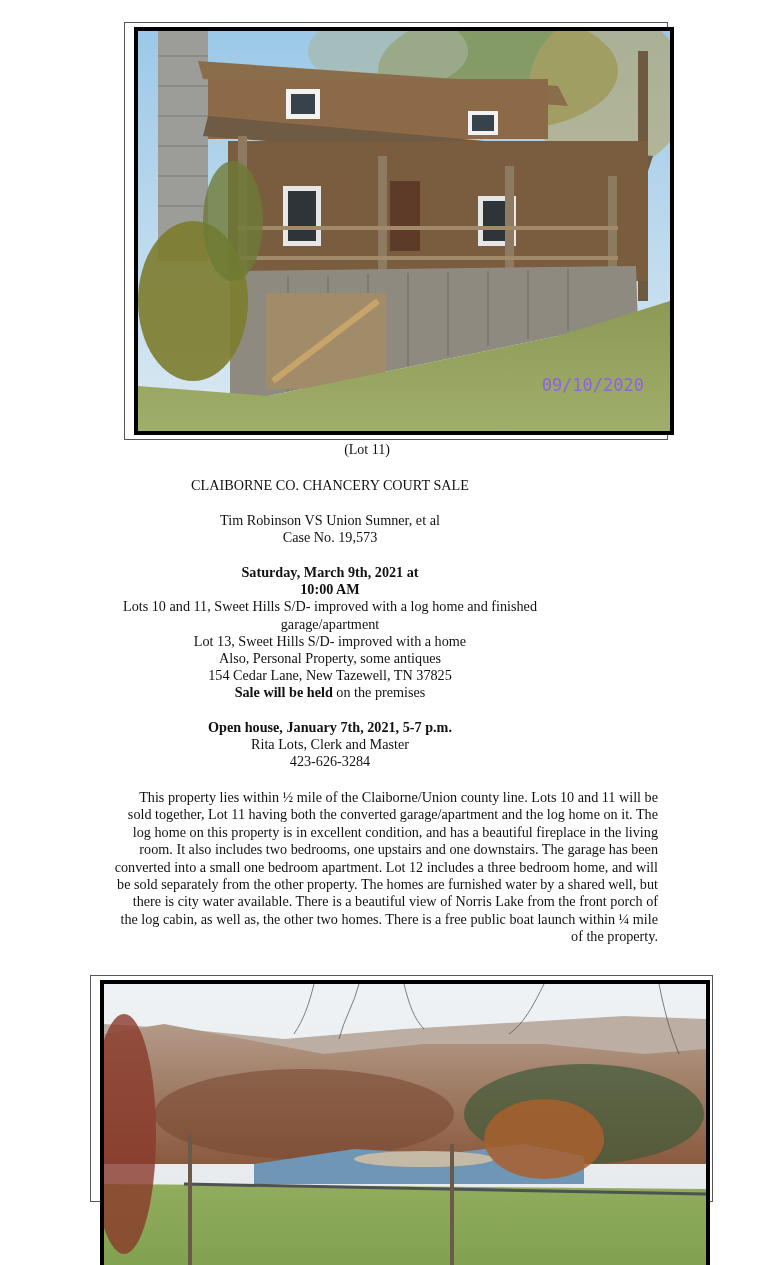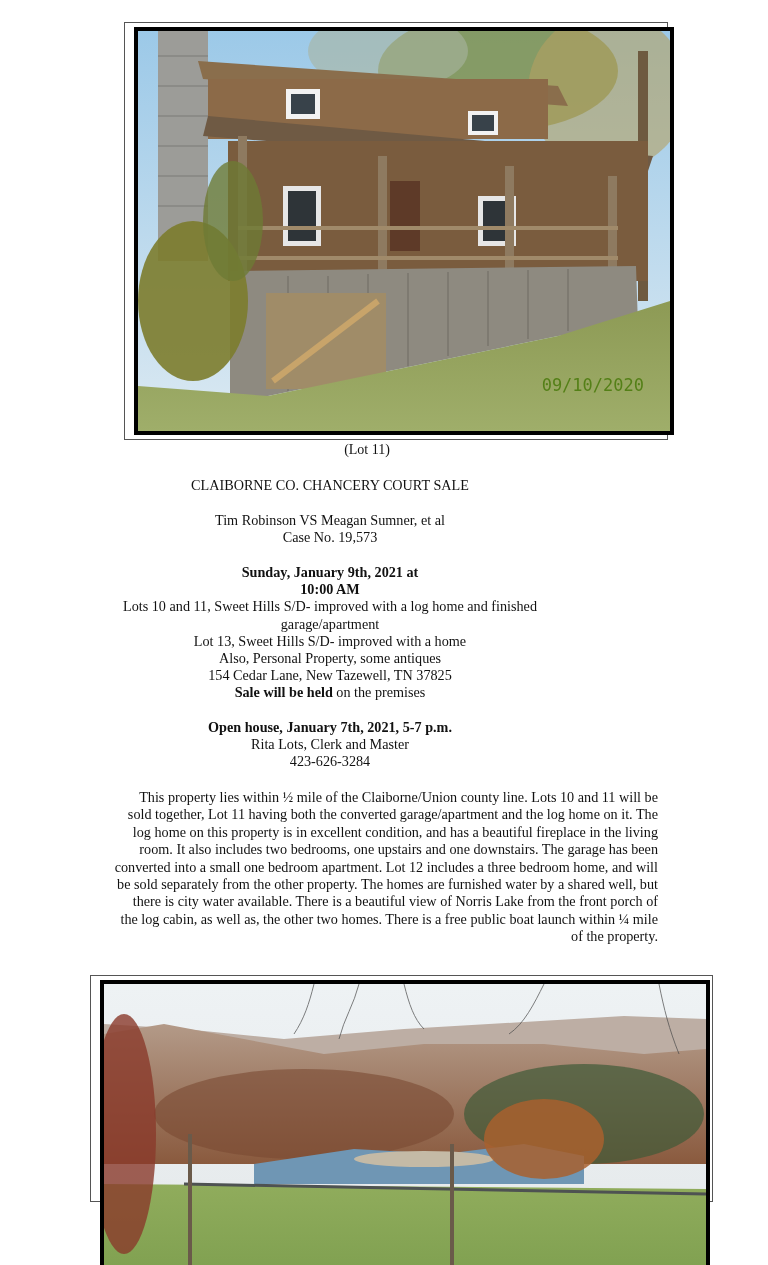--- a/index.html
+++ b/index.html
@@ -5,21 +5,21 @@
   html, body { margin:0; padding:0; background:#ffffff; }
   body { width:768px; height:1265px; position:relative; overflow:hidden; font-family:"Liberation Serif", serif; color:#111; }
   .frame-outer { position:absolute; border:1px solid #555; background:#fff; }
   .photo { position:absolute; border:4px solid #000; overflow:hidden; box-sizing:border-box; }
   .caption { position:absolute; width:100%; text-align:center; font-size:14px; }
   .center-block { position:absolute; left:0; width:660px; text-align:center; font-size:14.2px; line-height:17.2px; }
   .center-block p { margin:0; }
   .bold { font-weight:bold; }
   .ul { }
   .para { position:absolute; left:113px; top:789px; width:545px; font-size:14.2px; line-height:17.4px; text-align:right; }
-  .stamp { position:absolute; right:26px; bottom:36px; font-family:"DejaVu Sans Mono", monospace; font-size:17px; color:#4d7c0f; letter-spacing:0px; opacity:0.9; }
+  .stamp { position:absolute; right:26px; bottom:36px; font-family:"DejaVu Sans Mono", monospace; font-size:17px; color:#8b5cf6; letter-spacing:0px; opacity:0.9; }
 </style>
 </head>
 <body>
 
 <div class="frame-outer" style="left:124px; top:22px; width:542px; height:416px;"></div>
 <div class="photo" style="left:134px; top:27px; width:540px; height:408px;">
   <svg width="532" height="400" viewBox="0 0 532 400">
     <defs>
       <linearGradient id="sky1" x1="0" y1="0" x2="0" y2="1">
         <stop offset="0" stop-color="#9cc9e8"></stop>
@@ -95,26 +95,26 @@
     <polygon points="0,355 130,365 420,305 532,270 532,400 0,400" fill="url(#grass1)"></polygon>
   </svg>
   <span class="stamp">09/10/2020</span>
 </div>
 <div class="caption" style="left:-17px; top:442px;">(Lot 11)</div>
 
 <div class="center-block" style="top:477px;">
   <p>CLAIBORNE CO. CHANCERY COURT SALE</p>
 </div>
 <div class="center-block" style="top:512px;">
-  <p>Tim Robinson VS Meagan Sumner, et al</p>
+  <p>Tim Robinson VS Union Sumner, et al</p>
   <p>Case No. 19,573</p>
 </div>
 
 <div class="center-block" style="top:564px;">
-  <p class="bold">Sunday, January 9th, 2021 at</p>
+  <p class="bold">Saturday, March 9th, 2021 at</p>
   <p class="bold">10:00 AM</p>
   <p>Lots 10 and 11, Sweet Hills S/D- improved with a log home and finished</p>
   <p>garage/apartment</p>
   <p>Lot 13, Sweet Hills S/D- improved with a home</p>
   <p>Also, Personal Property, some antiques</p>
   <p>154 Cedar Lane, New Tazewell, TN 37825</p>
   <p><span class="bold">Sale will be held</span><span> on the premises</span></p>
 </div>
 
 <div class="center-block" style="top:719px;">

